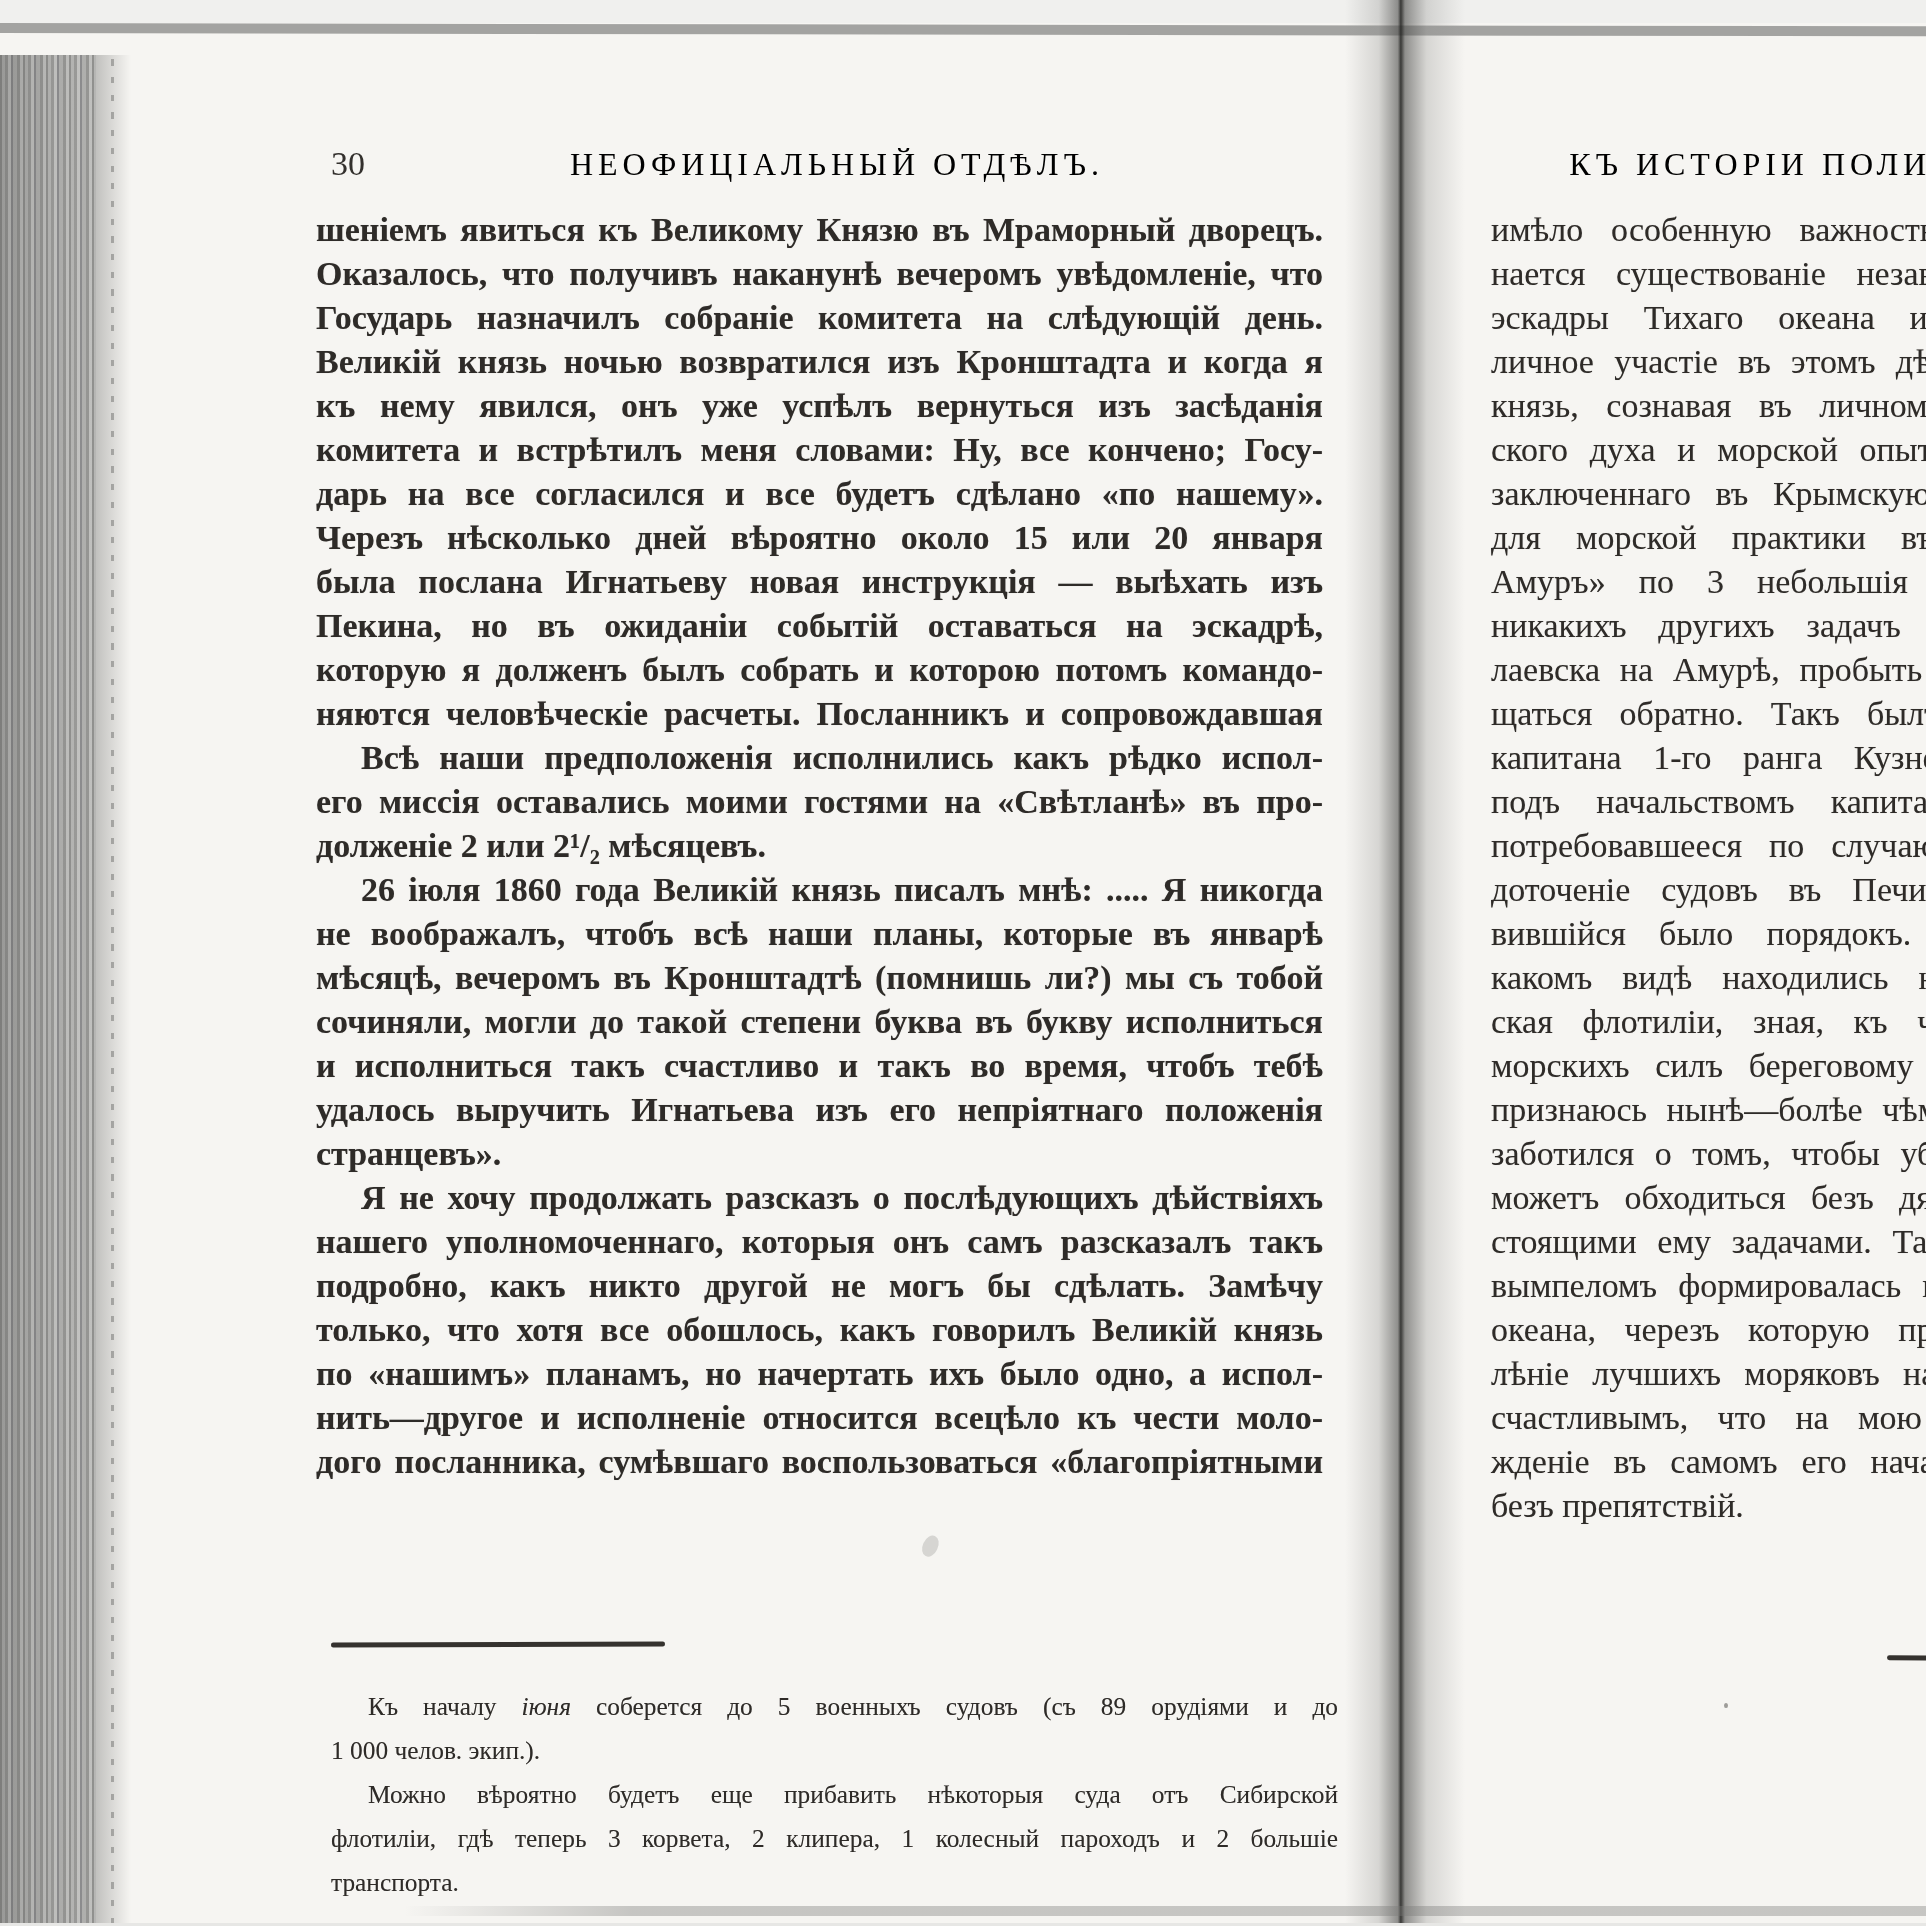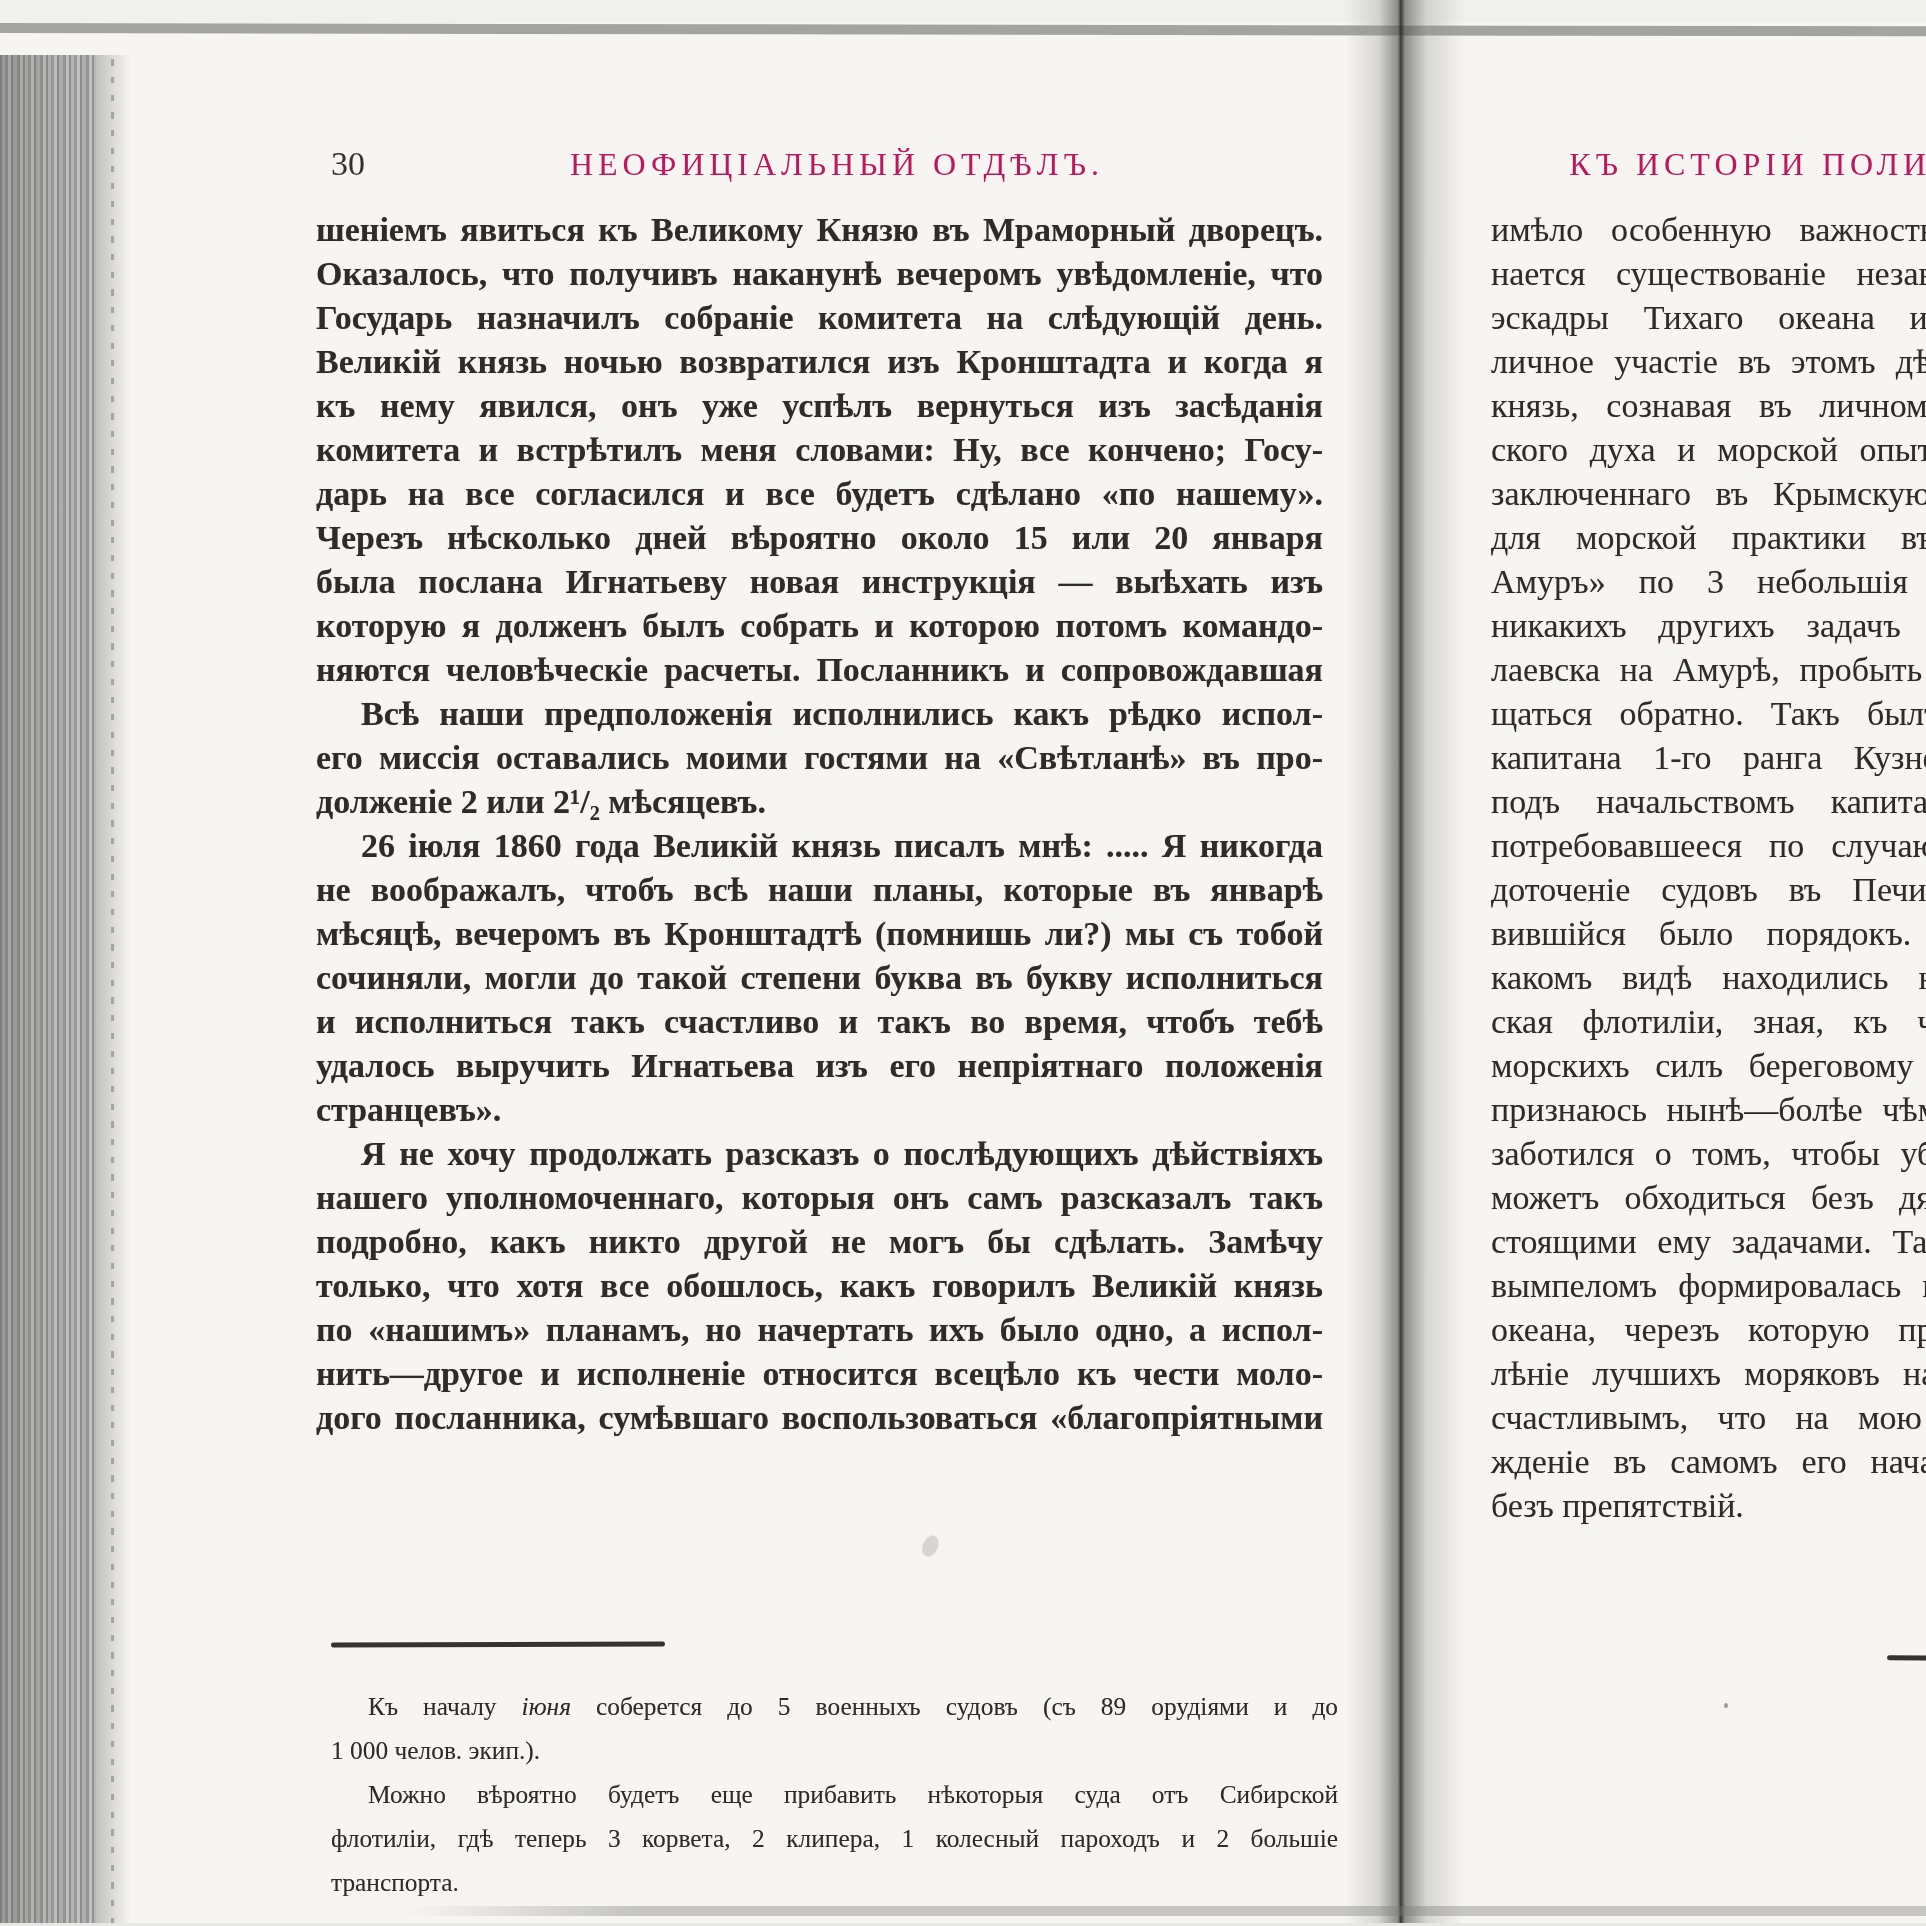--- a/index.html
+++ b/index.html
@@ -47,21 +47,21 @@
     position:absolute; left:923px; top:1535px; width:14.6px; height:21.6px;
     background:#8a8a88; border-radius:50%; opacity:.30; transform:rotate(25deg);
   }
   .speck { position:absolute; background:#555351; border-radius:50%; opacity:.55; }
   
   .running-head { position:absolute; height:43px; font-size:32px; line-height:42px; white-space:nowrap; }
   .rh-left  { left:331px;  top:143px; width:1007px; }
   .rh-right { left:1491px; top:143px; width:1007px; }
   .rh-title {
     position:absolute; left:0; right:0; text-align:center;
-    letter-spacing:0.155em; color:#be185d;
+    letter-spacing:0.155em; color:#000000;
   }
   .rh-left .rh-title { text-indent:0.155em; }
   .pageno { position:absolute; font-size:34px; color:#33302d; }
   .pageno-left  { left:0; }
   .body-text { position:absolute; font-size:34px; line-height:44px; text-shadow:0 0 0.8px rgba(46,43,40,.28); }
   .body-left  { left:316px;  top:208px; width:1007px;font-weight:bold; }
   .body-right { left:1491px; top:208px; width:1007px; }
   .line { text-align:justify; text-align-last:justify; }
   .line.endline { text-align-last:left; }
   .line.firstline { text-indent:45px; }
@@ -112,20 +112,21 @@
       <div class="para">
         <div class="line"><span>шеніемъ явиться къ Великому Князю въ Мраморный дворецъ.</span></div>
         <div class="line"><span>Оказалось, что получивъ наканунѣ вечеромъ увѣдомленіе, что</span></div>
         <div class="line"><span>Государь назначилъ собраніе комитета на слѣдующій день.</span></div>
         <div class="line"><span>Великій князь ночью возвратился изъ Кронштадта и когда я</span></div>
         <div class="line"><span>къ нему явился, онъ уже успѣлъ вернуться изъ засѣданія</span></div>
         <div class="line"><span>комитета и встрѣтилъ меня словами: Ну, все кончено; Госу-</span></div>
         <div class="line"><span>дарь на все согласился и все будетъ сдѣлано «по нашему».</span></div>
         <div class="line"><span>Черезъ нѣсколько дней вѣроятно около 15 или 20 января</span></div>
         <div class="line"><span>была послана Игнатьеву новая инструкція — выѣхать изъ</span></div>
+        <div class="line"><span>Пекина, но въ ожиданіи событій оставаться на эскадрѣ,</span></div>
         <div class="line"><span>которую я долженъ былъ собрать и которою потомъ командо-</span></div>
       </div>
       <div class="para">
         <div class="line"><span>няются человѣческіе расчеты. Посланникъ и сопровождавшая</span></div>
         <div class="line firstline"><span>Всѣ наши предположенія исполнились какъ рѣдко испол-</span></div>
         <div class="line"><span>его миссія оставались моими гостями на «Свѣтланѣ» въ про-</span></div>
         <div class="line endline"><span>долженіе 2 или 2¹/₂ мѣсяцевъ.</span></div>
       </div>
       <div class="para">
         <div class="line firstline"><span>26 іюля 1860 года Великій князь писалъ мнѣ: ..... Я никогда</span></div>

